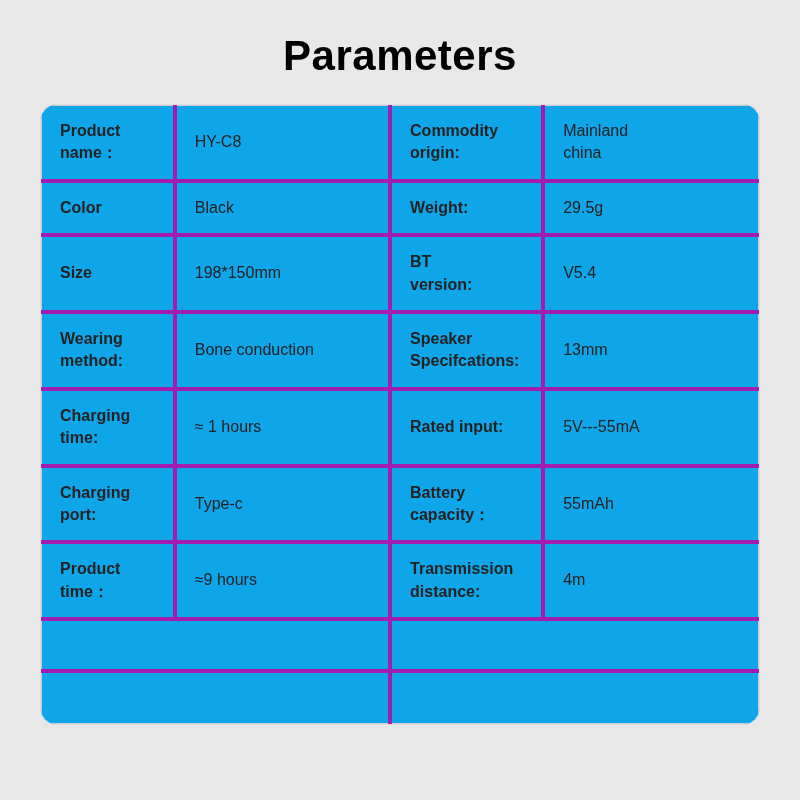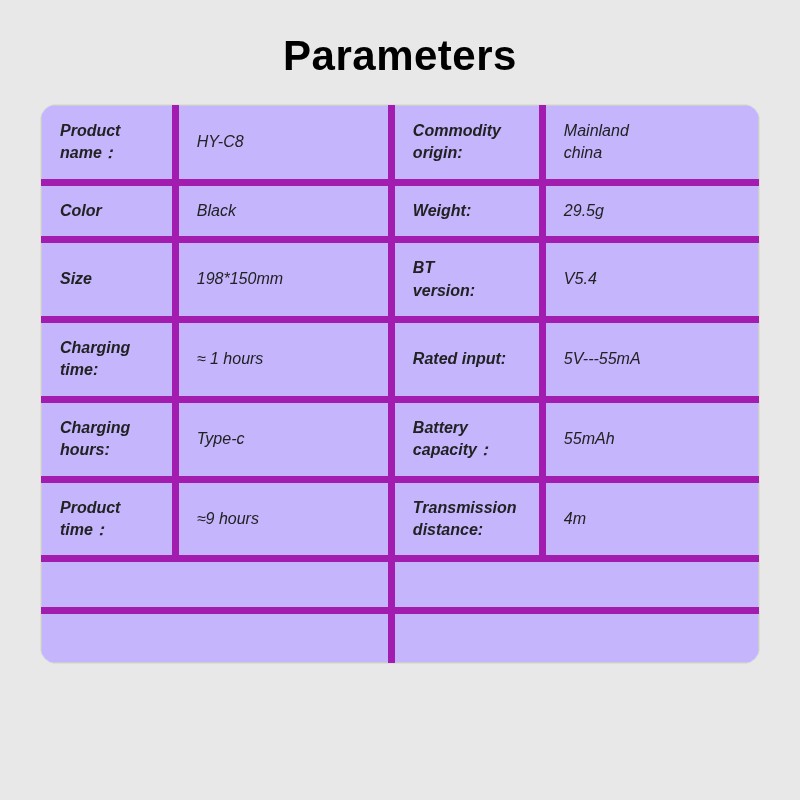--- a/index.html
+++ b/index.html
@@ -22,35 +22,34 @@
 
     .page-title {
       font-size: 42px;
       font-weight: 900;
       color: #000000;
       margin: 32px 0 24px 0;
       letter-spacing: 0.5px;
     }
 
     .table-container {
-      background: #c4b5fd;
+      background: #0ea5e9;
       border-radius: 16px;
       width: 720px;
       overflow: hidden;
       border: 1px solid #ddd;
-      font-style: italic;
     }
 
     table {
       width: 100%;
       border-collapse: collapse;
     }
 
     td {
-      border: 7px solid #a21caf;
+      border: 4px solid #a21caf;
       padding: 14px 18px;
       vertical-align: middle;
       font-size: 16px;
       color: #222;
     }
 
     .label-cell {
       font-weight: 700;
       width: 130px;
       white-space: pre-line;
@@ -112,28 +111,36 @@
           <td class="value-cell" style="white-space: pre-line;">29.5g</td>
         </tr>
         <tr>
           <td class="label-cell" style="white-space: pre-line;">Size</td>
           <td class="value-cell" style="white-space: pre-line;">198*150mm</td>
           <td class="label-cell" style="white-space: pre-line; font-weight: 700;">BT
 version:</td>
           <td class="value-cell" style="white-space: pre-line;">V5.4</td>
         </tr>
         <tr>
+          <td class="label-cell" style="white-space: pre-line;">Wearing
+method:</td>
+          <td class="value-cell" style="white-space: pre-line;">Bone conduction</td>
+          <td class="label-cell" style="white-space: pre-line; font-weight: 700;">Speaker
+Specifcations:</td>
+          <td class="value-cell" style="white-space: pre-line;">13mm</td>
+        </tr>
+        <tr>
           <td class="label-cell" style="white-space: pre-line;">Charging
 time:</td>
           <td class="value-cell" style="white-space: pre-line;">≈ 1 hours</td>
           <td class="label-cell" style="white-space: pre-line; font-weight: 700;">Rated input:</td>
           <td class="value-cell" style="white-space: pre-line;">5V---55mA</td>
         </tr>
         <tr>
-          <td class="label-cell" style="white-space: pre-line;">Charging hours:</td>
+          <td class="label-cell" style="white-space: pre-line;">Charging port:</td>
           <td class="value-cell" style="white-space: pre-line;">Type-c</td>
           <td class="label-cell" style="white-space: pre-line; font-weight: 700;">Battery capacity：</td>
           <td class="value-cell" style="white-space: pre-line; border-radius: 16px;">55mAh</td>
         </tr>
         <tr>
           <td class="label-cell" style="white-space: pre-line;">Product time：</td>
           <td class="value-cell" style="white-space: pre-line;">≈9 hours</td>
           <td class="label-cell" style="white-space: pre-line; font-weight: 700;">Transmission
 distance:</td>
           <td class="value-cell" style="white-space: pre-line;">4m</td>

